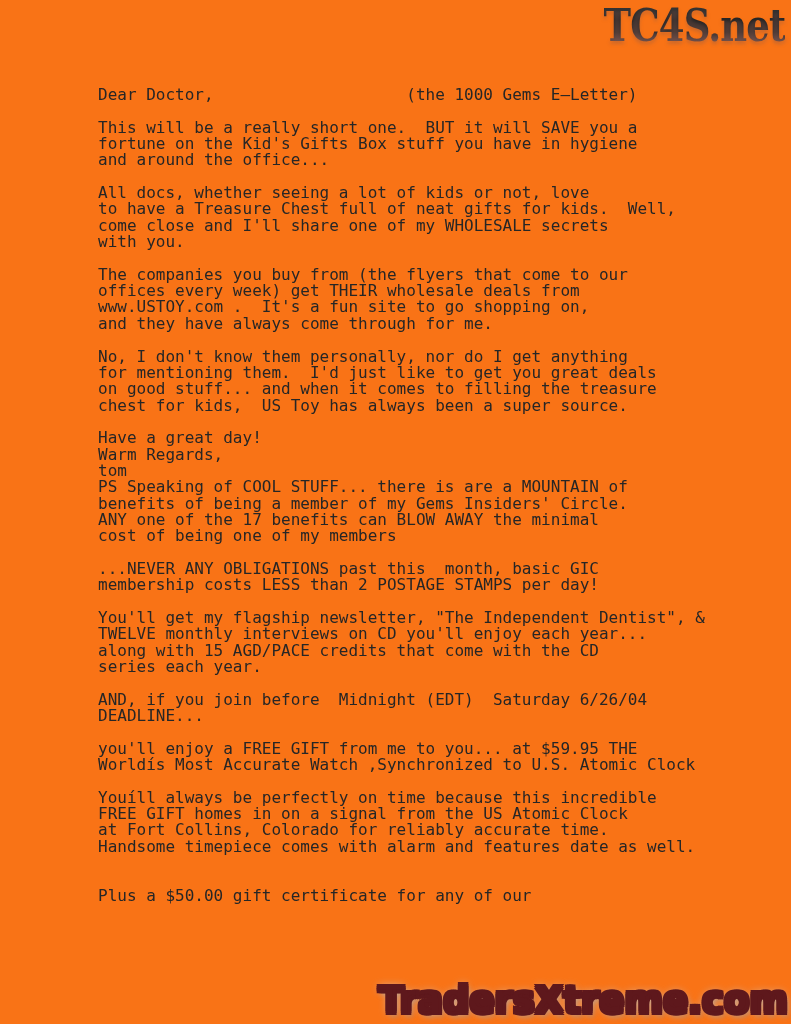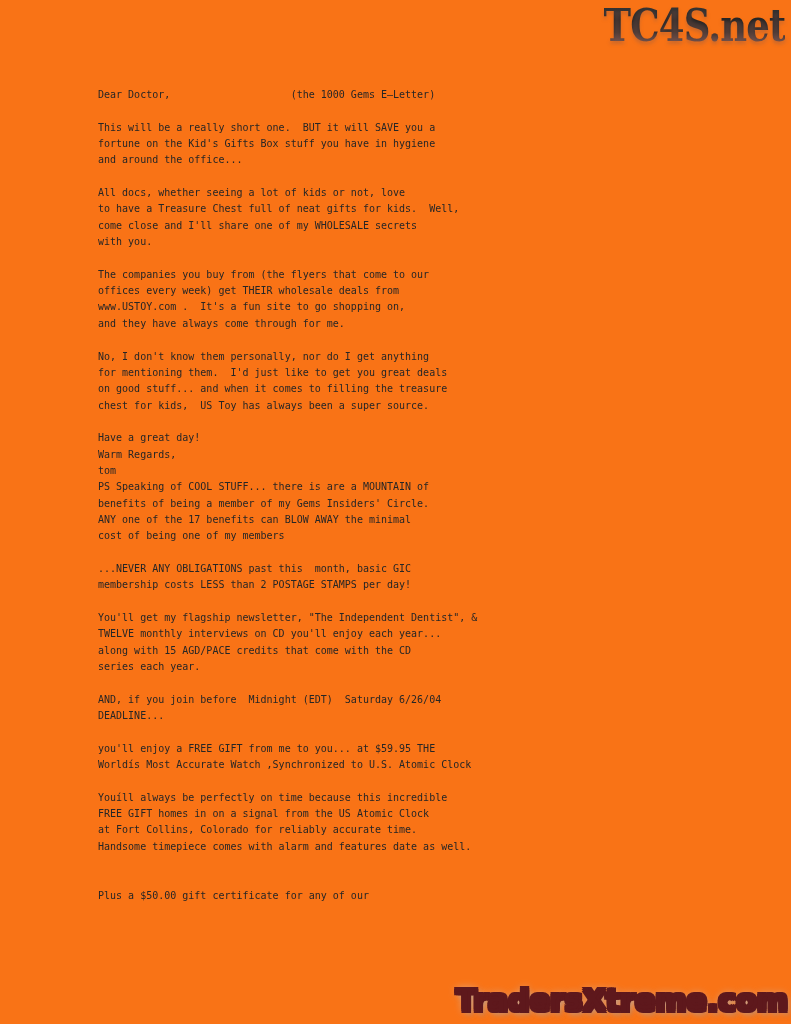--- a/index.html
+++ b/index.html
@@ -28,21 +28,21 @@
     color:transparent;
     text-shadow:0 3px 4px rgba(130,85,75,0.35);
   }
 
   
   .letter{
     position:absolute;
     left:98px; top:87px;
     margin:0;
     font-family:"DejaVu Sans Mono", monospace;
-    font-size:10px;
+    font-size:16px;
     line-height:16.35px;
     color:#262626;
     white-space:pre;
   }
 
   
   .badge-band{
     position:absolute;
     left:256px; top:488px;
     width:276px; height:50px;
@@ -68,21 +68,21 @@
        0   -2px 0 #ffffff, 0    2px 0 #ffffff,
        4px 5px 3px rgba(95,95,95,0.75);
   }
 
   
   .bottom-logo{
     position:absolute;
     top:981px; right:3px;
     font-family:"DejaVu Sans", sans-serif;
     font-weight:bold;
-    font-size:30px;
+    font-size:37px;
     line-height:40px;
     letter-spacing:0px;
     background:linear-gradient(180deg,#e39c9a 0%,#d4676e 35%,#c24a53 65%,#ad3a44 100%);
     -webkit-background-clip:text;
     background-clip:text;
     color:transparent;
     text-shadow:
       -2px -2px 0 #5e181c, 2px -2px 0 #5e181c,
       -2px  2px 0 #5e181c, 2px  2px 0 #5e181c,
       -2px  0   0 #5e181c, 2px  0   0 #5e181c,

